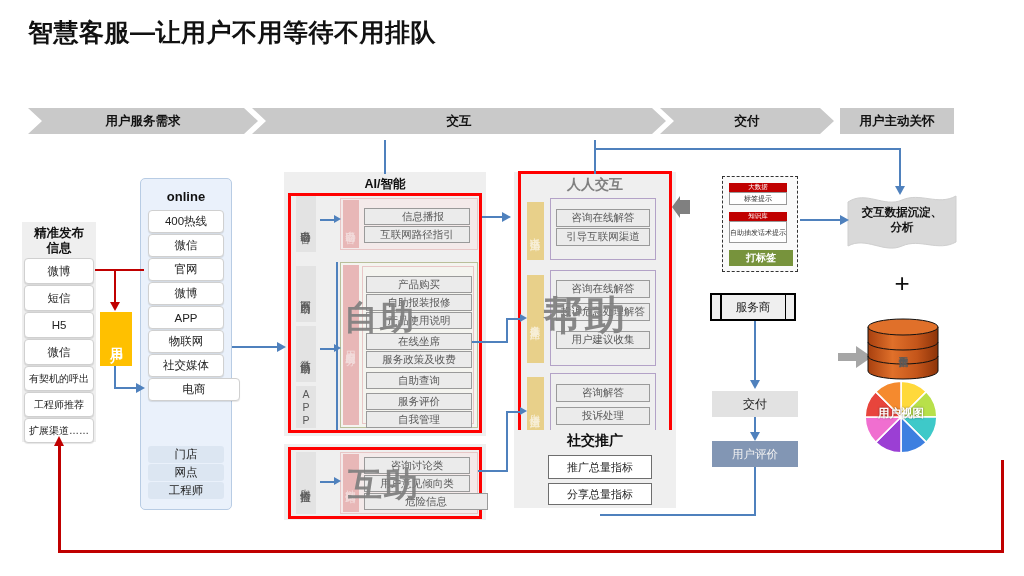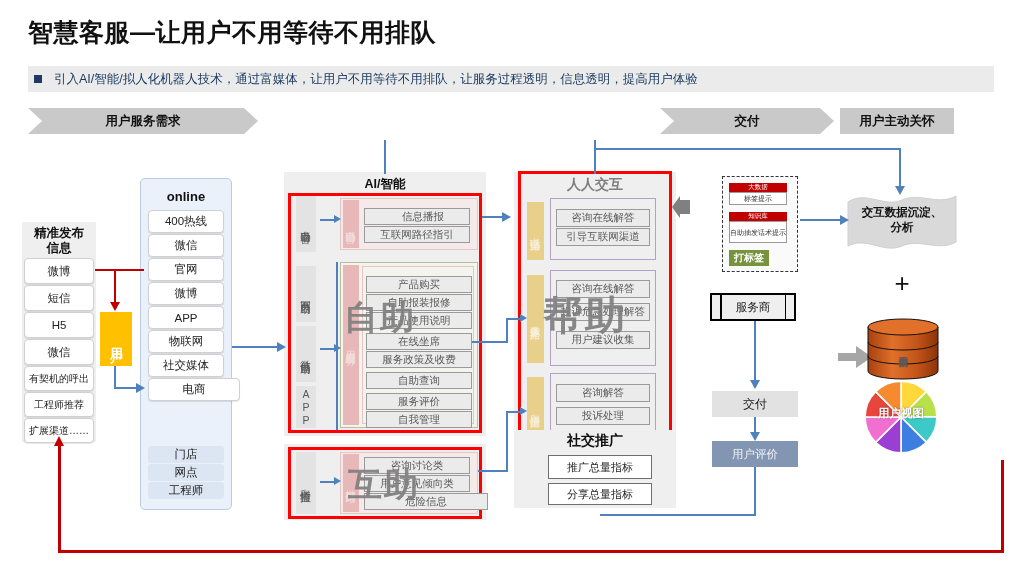--- a/index.html
+++ b/index.html
@@ -71,27 +71,26 @@
   .ln-red{position:absolute;background:#c00000;}
   .arrowhead{position:absolute;width:0;height:0;}
 </style>
 </head>
 <body>
 
 <div id="stage">
 
   <div class="abs title">智慧客服—让用户不用等待不用排队</div>
 
-  <div class="abs subbar">
-    <span class="bullet"></span>
-    <span class="txt">引入AI/智能/拟人化机器人技术，通过富媒体，让用户不用等待不用排队，让服务过程透明，信息透明，提高用户体验</span>
-  </div>
 
   <div class="abs chev arrow" style="left:28px;top:108px;width:230px;">
     <span>用户服务需求</span>
+  </div>
+  <div class="abs chev arrow" style="left:252px;top:108px;width:414px;">
+    <span>交互</span>
   </div>
   <div class="abs chev arrow" style="left:660px;top:108px;width:174px;">
     <span>交付</span>
   </div>
   <div class="abs chev plain" style="left:840px;top:108px;width:114px;">
     <span>用户主动关怀</span>
   </div>
 
   <div class="abs panel-gray" style="left:22px;top:222px;width:74px;height:220px;"></div>
   <div class="abs hdr" style="left:22px;top:226px;width:74px;line-height:15px;">
@@ -202,21 +201,21 @@
 
   <div class="abs" style="left:722px;top:176px;width:76px;height:96px;border:1px dashed #333;background:#fafafa;"></div>
   <div class="abs" style="left:729px;top:183px;width:58px;height:9px;background:#c00000;
        display:flex;align-items:center;justify-content:center;font-size:6.5px;color:#fff;">大数据</div>
   <div class="abs" style="left:729px;top:192px;width:58px;height:13px;border:1px solid #999;background:#fff;
        display:flex;align-items:center;justify-content:center;font-size:7px;color:#333;">标签提示</div>
   <div class="abs" style="left:729px;top:212px;width:58px;height:9px;background:#c00000;
        display:flex;align-items:center;justify-content:center;font-size:6.5px;color:#fff;">知识库</div>
   <div class="abs" style="left:729px;top:221px;width:58px;height:22px;border:1px solid #999;background:#fff;
        display:flex;align-items:center;justify-content:center;text-align:center;font-size:7px;color:#333;line-height:9px;">自助抽发话术提示</div>
-  <div class="abs" style="left:729px;top:250px;width:40px;height:16px;background:#77933c;
+  <div class="abs" style="left:729px;top:250px;width:64px;height:16px;background:#77933c;
        display:flex;align-items:center;justify-content:center;font-size:10px;font-weight:bold;color:#fff;">打标签</div>
 
   <div class="abs" style="left:710px;top:293px;width:86px;height:28px;border:2px solid #000;background:#efefef;padding-left:12px;">
     <div style="position:absolute;left:8px;top:0;width:1.5px;height:100%;background:#000;"></div>
     <div style="position:absolute;right:8px;top:0;width:1.5px;height:100%;background:#000;"></div>
     <div style="position:absolute;inset:0;display:flex;align-items:center;justify-content:center;font-size:11.5px;color:#222;">服务商</div>
   </div>
 
   <div class="abs" style="left:712px;top:391px;width:86px;height:26px;background:#e2e2e2;
        display:flex;align-items:center;justify-content:center;font-size:12px;color:#222;">交付</div>

